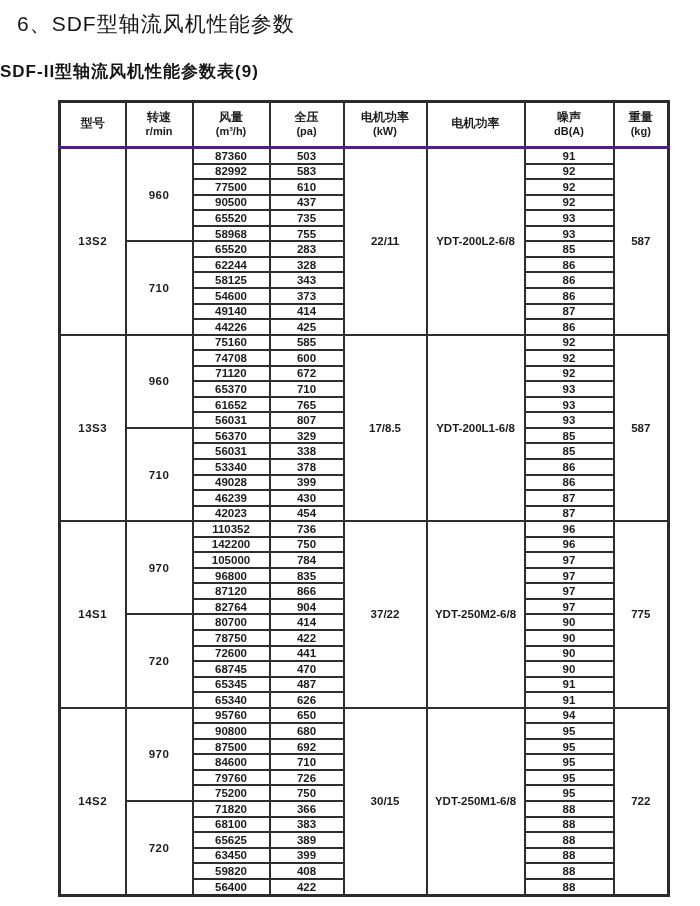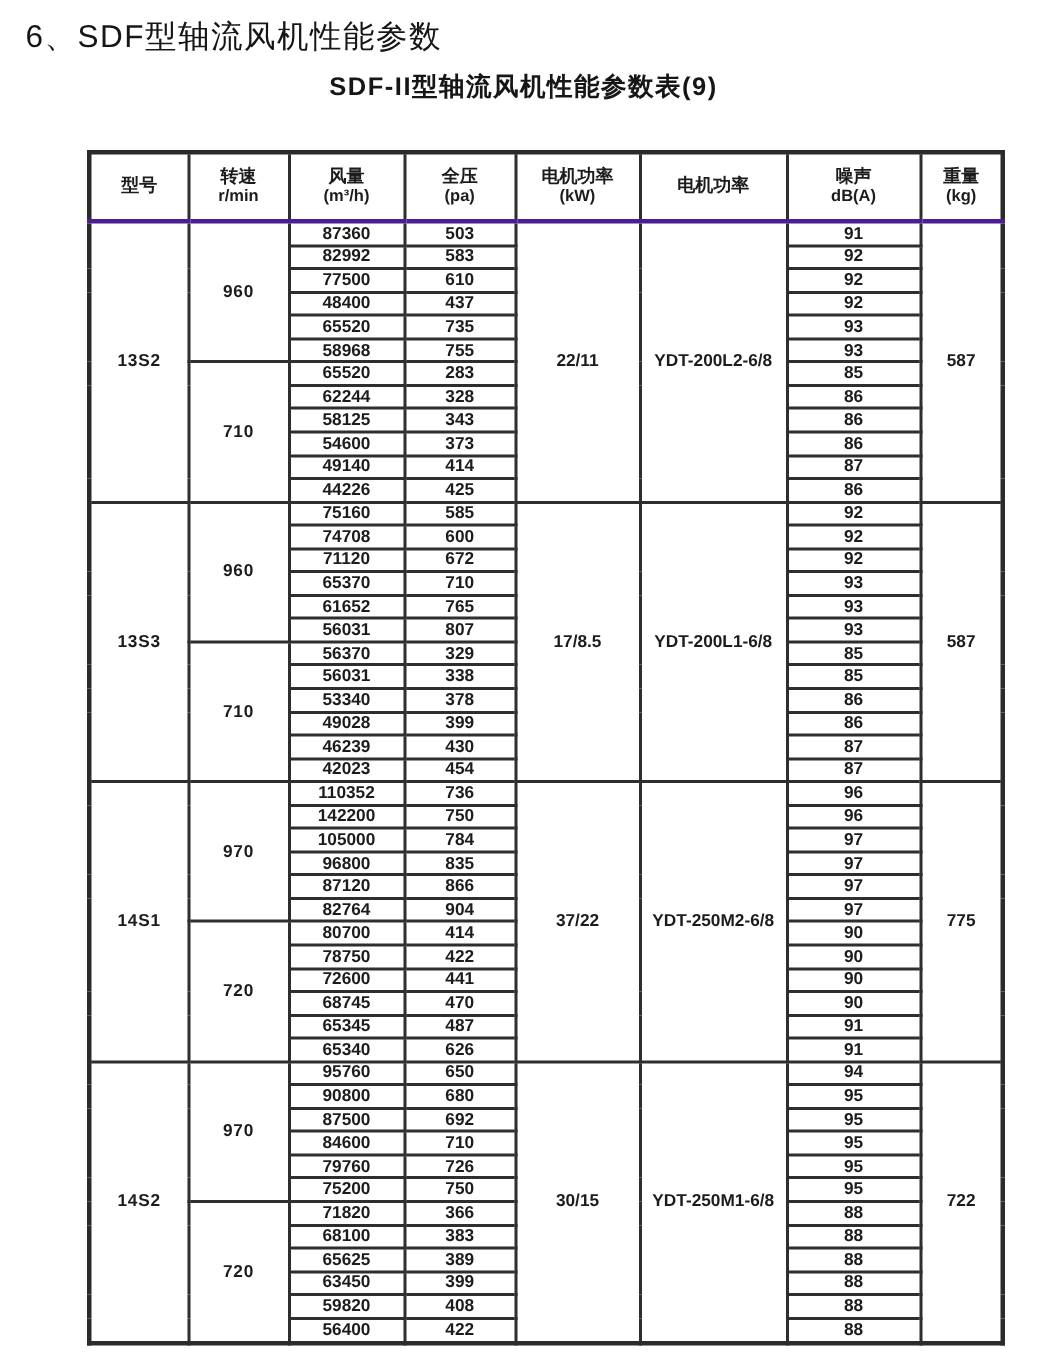--- a/index.html
+++ b/index.html
@@ -11,22 +11,21 @@
     position:relative;
     overflow:hidden;
   }
   .page-title{
     position:absolute;left:17px;top:10px;
     font-size:21px;font-weight:normal;
     letter-spacing:1px;
     color:#161616;
   }
   .table-title{
-    position:absolute;left:0;top:46px;width:698px;
-    text-align:center;
+    position:absolute;left:0;top:60px;width:698px;
     font-size:17px;font-weight:bold;
     letter-spacing:1px;
     color:#161616;
   }
   table.perf{
     position:absolute;left:58px;top:100px;
     width:609px;height:797px;
     border-collapse:collapse;
     table-layout:fixed;
     border:3px solid #2b2b2b;
@@ -102,21 +101,21 @@
         <td>82992</td>
         <td>583</td>
         <td>92</td>
       </tr>
       <tr>
         <td>77500</td>
         <td>610</td>
         <td>92</td>
       </tr>
       <tr>
-        <td>48400</td>
+        <td>90500</td>
         <td>437</td>
         <td>92</td>
       </tr>
       <tr>
         <td>65520</td>
         <td>735</td>
         <td>93</td>
       </tr>
       <tr>
         <td>58968</td>

